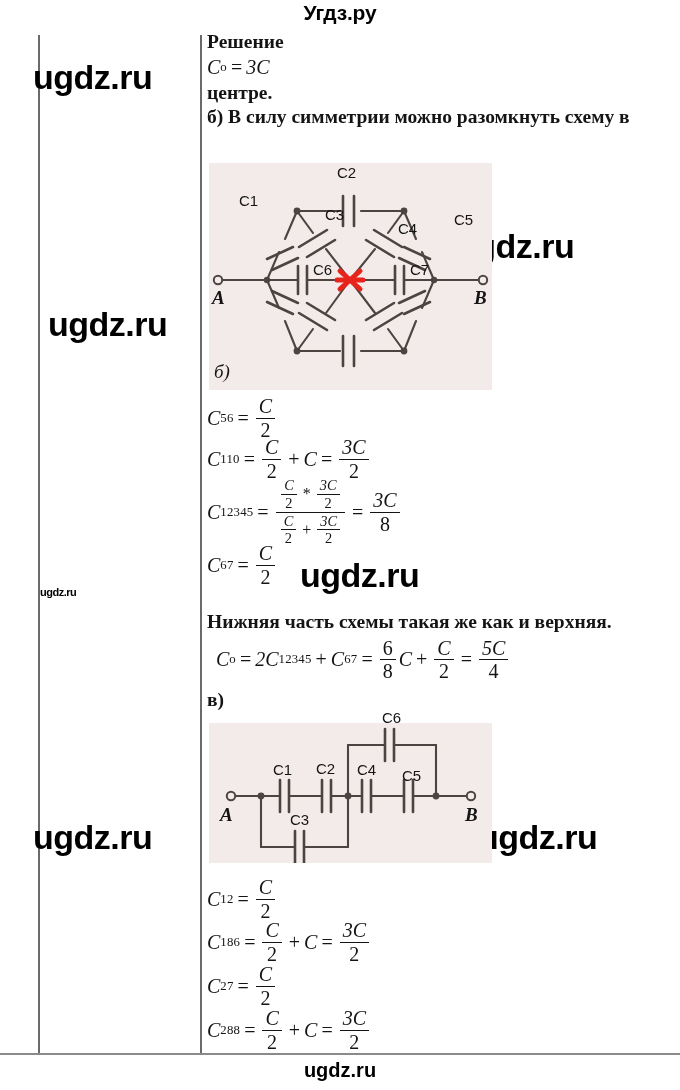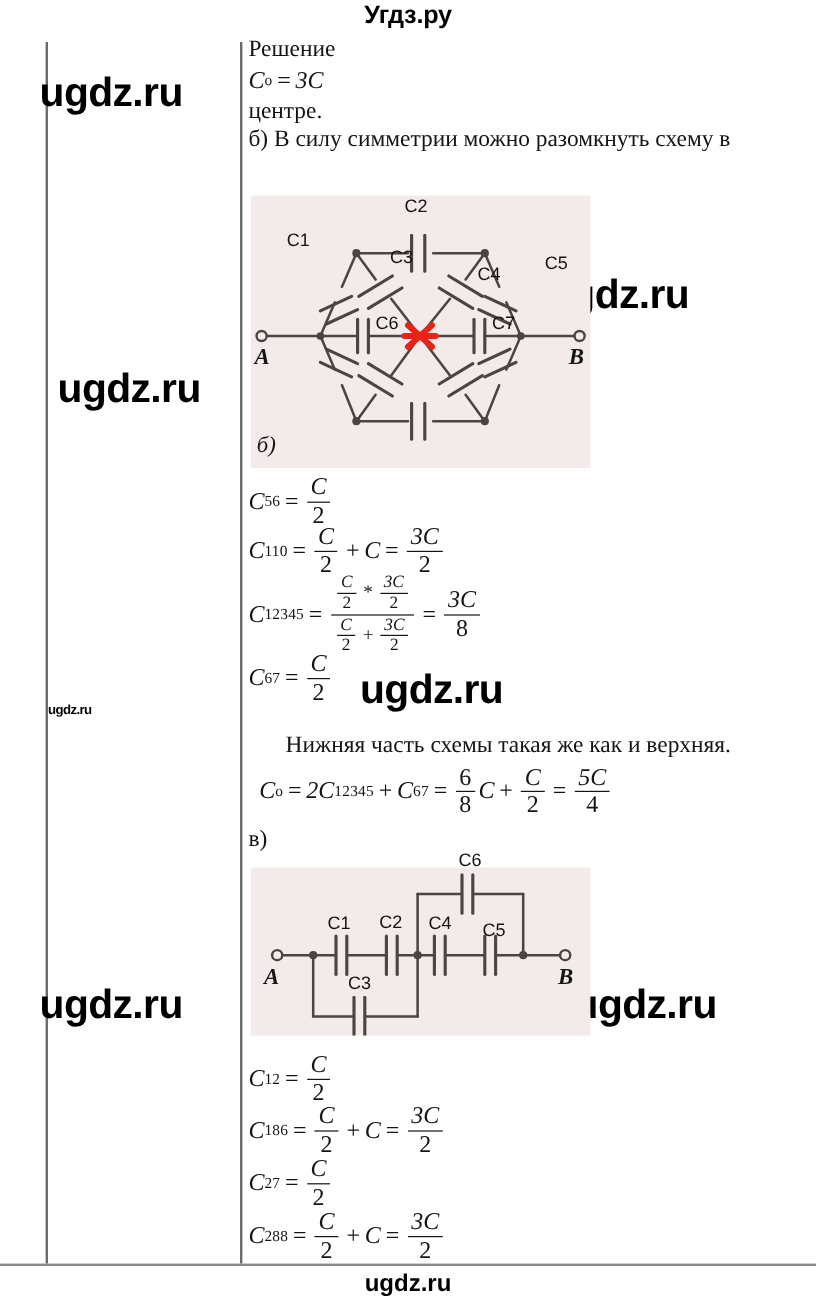--- a/index.html
+++ b/index.html
@@ -85,20 +85,21 @@
   .content {
     position: absolute;
     left: 207px;
     top: 30px;
     width: 470px;
   }
   .txtline {
     font-size: 19.5px;
     line-height: 24px;
     white-space: nowrap;
+    font-weight: bold;
   }
 
   
   .math {
     font-family: "Liberation Serif", serif;
     font-style: italic;
     font-size: 20px;
     display: flex;
     align-items: center;
     white-space: nowrap;
@@ -381,21 +382,21 @@
       <sub>67</sub>
     <span class="op">=</span>
     <span class="frac">
       <span class="fnum">C</span>
       <span class="fbar"></span>
       <span class="fden num">2</span>
     </span>
   </div>
 </div>
 
-<div class="txtline" style="position:absolute; left:207px; top:610px;margin-left:31px;">Нижняя часть схемы такая же как и верхняя.</div>
+<div class="txtline" style="position:absolute; left:207px; top:610px;">Нижняя часть схемы такая же как и верхняя.</div>
 
 <div class="math" style="position:absolute; left:216px; top:638px;">
   <span>C</span>
     <sub>о</sub>
   <span class="op">=</span>
   <span>2C</span>
     <sub>12345</sub>
   <span class="op">+</span>
   <span>C</span>
     <sub>67</sub>

